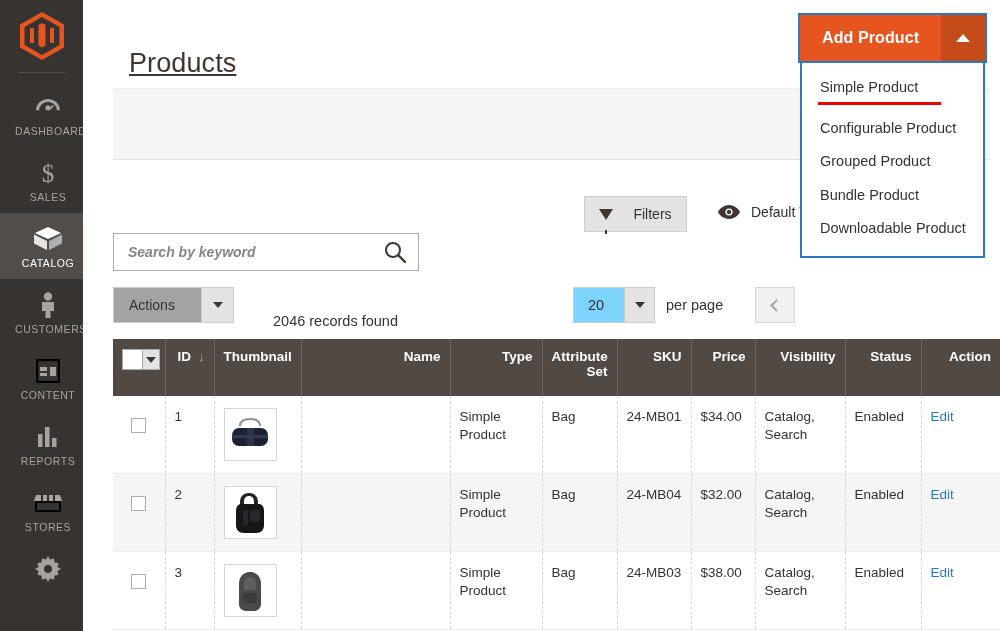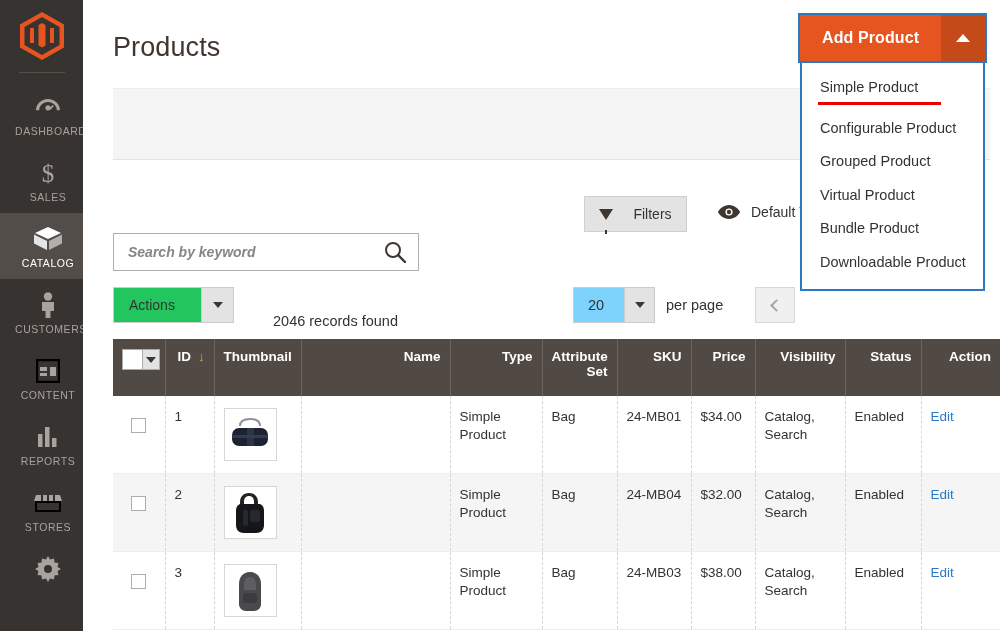--- a/index.html
+++ b/index.html
@@ -54,23 +54,24 @@
   
   .main {
     position: absolute; left: 83px; top: 0;
     width: 917px; height: 631px;
     background: #ffffff;
   }
   .page-title {
     font-size: 27px;
     color: #41362f;
     font-weight: normal;
-    margin: 0;
+    margin: 16px;
     padding: 32px 0 0 30px;
     letter-spacing: 0.1px;
+    text-decoration: underline;
   }
 
   
   .page-actions {
     position: absolute;
     left: 30px; top: 88px;
     width: 877px; height: 72px;
     background: #f5f5f5;
     border-top: 1px solid #ededed;
     border-bottom: 1px solid #e3e3e3;
@@ -193,21 +194,21 @@
     font-family: "Liberation Sans", sans-serif;
     font-weight: bold;
   }
   .search-box input::placeholder { color: #858585; font-style: italic; opacity: 1; }
 
   .actions-btn {
     position: absolute;
     left: 30px; top: 101px;
     width: 121px; height: 36px;
     border: 1px solid #cccccc;
-    background: #22c55e;
+    background: #a3a3a3;
     display: flex; align-items: stretch;
     cursor: pointer;
   }
   .actions-btn .lbl {
     flex: 1;
     display: flex; align-items: center;
     padding-left: 15px;
     font-size: 14px; color: #333;
   }
   .actions-btn .tog {
@@ -456,21 +457,20 @@
       </div>
     </div>
 
     <div class="add-menu">
       <div class="add-menu-item">
         <span>Simple Product</span>
         <span class="red-underline"></span>
       </div>
       <div class="add-menu-item">Configurable Product</div>
       <div class="add-menu-item">Grouped Product</div>
-      <div class="add-menu-item">Virtual Product</div>
       <div class="add-menu-item">Bundle Product</div>
       <div class="add-menu-item">Downloadable Product</div>
     </div>
 
     <div class="grid-top">
 
       <div class="filters-btn">
         <span class="funnel"></span>
         <span>Filters</span>
       </div>

